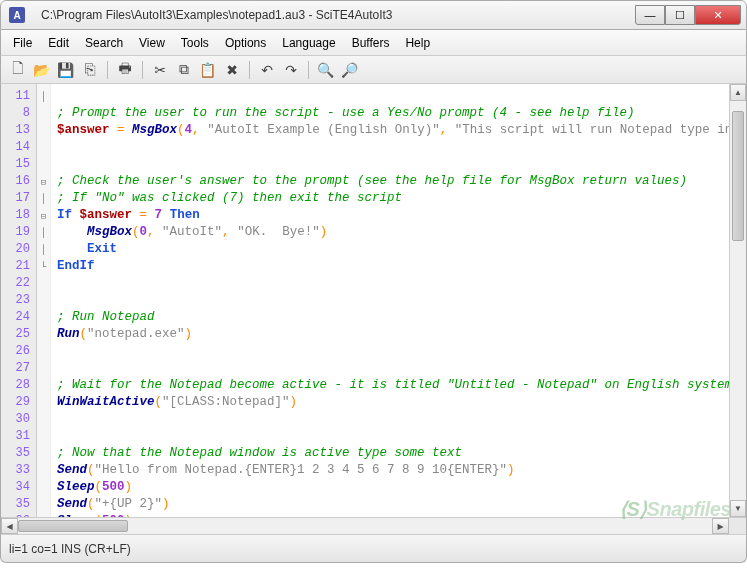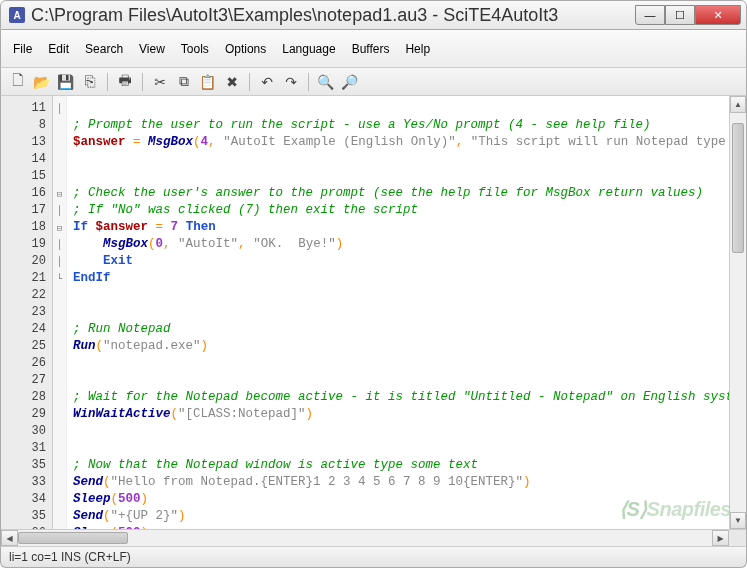--- a/index.html
+++ b/index.html
@@ -1,39 +1,39 @@
 <!DOCTYPE html>
 <html><head>
 <meta charset="utf-8">
 <style>
 * { margin: 0; padding: 0; box-sizing: border-box; }
 body { font-family: "Segoe UI", Tahoma, sans-serif; font-size: 12px; background: #fff; width: 747px; height: 571px; overflow: hidden; position: relative; }
 
 
 .titlebar { height: 30px; background: linear-gradient(to bottom, #f8f8f8, #e8e8e8); border: 1px solid #aaa; border-radius: 6px 6px 0 0; display: flex; align-items: center; padding: 0 0 0 8px; }
 .titlebar-icon { width: 16px; height: 16px; background: #4455aa; border-radius: 2px; margin-right: 6px; display: inline-flex; align-items: center; justify-content: center; color: #fff; font-size: 10px; font-weight: bold; }
-.titlebar-text { flex: 1; font-size: 18px; color: #333; }
+.titlebar-text { flex: 1; font-size: 12px; color: #333; margin-left: 10px; }
 .winbtns { display: flex; height: 20px; margin-right: 5px; }
 .winbtn { width: 30px; height: 20px; border: 1px solid #888; background: linear-gradient(to bottom, #f6f6f6, #dcdcdc); display: flex; align-items: center; justify-content: center; font-size: 11px; cursor: pointer; }
 .winbtn.min { border-radius: 0 0 0 3px; }
 .winbtn.close { background: linear-gradient(to bottom, #e77, #c33); color: #fff; border-radius: 0 0 3px 0; width: 46px; }
 
 
-.menubar { height: 38px; background: linear-gradient(to bottom, #fafafa, #ececec); border-left: 1px solid #aaa; border-right: 1px solid #aaa; border-bottom: 1px solid #ccc; display: flex; align-items: center; padding: 0 4px; }
+.menubar { height: 26px; background: linear-gradient(to bottom, #fafafa, #ececec); border-left: 1px solid #aaa; border-right: 1px solid #aaa; border-bottom: 1px solid #ccc; display: flex; align-items: center; padding: 0 4px; }
 .menuitem { padding: 2px 8px; cursor: pointer; }
 
 
 .toolbar { height: 28px; background: linear-gradient(to bottom, #f6f6f6, #e8e8e8); border-left: 1px solid #aaa; border-right: 1px solid #aaa; border-bottom: 1px solid #ccc; display: flex; align-items: center; padding: 0 6px; gap: 2px; }
 .tbtn { width: 22px; height: 22px; display: inline-flex; align-items: center; justify-content: center; cursor: pointer; font-size: 14px; color: #444; }
 .tsep { width: 1px; height: 18px; background: #bbb; margin: 0 4px; }
 
 
 .editor-wrap { border-left: 1px solid #aaa; border-right: 1px solid #aaa; height: 450px; display: flex; flex-direction: column; }
 .editor-scroll { flex: 1; overflow: hidden; display: flex; position: relative; }
-.gutter { width: 52px; background: #ececec; border-right: 1px solid #ccc; text-align: right; padding: 4px 6px 0 0; font-family: Consolas, "Courier New", monospace; font-size: 12px; color: #404040; line-height: 17px; }
+.gutter { width: 36px; background: #ececec; border-right: 1px solid #ccc; text-align: right; padding: 4px 6px 0 0; font-family: Consolas, "Courier New", monospace; font-size: 12px; color: #8b5cf6; line-height: 17px; }
 .gutter-line { height: 17px; }
 .fold-col { width: 14px; background: #f6f6f6; border-right: 1px solid #eee; padding-top: 4px; }
 .fold-mark { height: 17px; display: flex; align-items: center; justify-content: center; font-size: 9px; color: #777; font-family: Consolas, monospace; }
 .code { flex: 1; font-family: Consolas, "Courier New", monospace; font-size: 12.5px; line-height: 17px; padding: 4px 16px 0 6px; white-space: pre; color: #000; overflow: hidden; }
 .code-line { height: 17px; }
 
 
 .c-comment { color: #009900; font-style: italic; }
 .c-var { color: #aa0000; font-weight: bold; }
 .c-op { color: #ff8800; }
@@ -50,21 +50,21 @@
 .vscroll-thumb { position: absolute; left: 2px; right: 2px; top: 10px; height: 130px; background: linear-gradient(to right, #d8d8d8, #c4c4c4); border: 1px solid #aaa; border-radius: 2px; cursor: pointer; }
 
 
 .hscroll { height: 17px; background: #f0f0f0; border-top: 1px solid #ccc; display: flex; }
 .hscroll-btn { width: 17px; background: linear-gradient(to bottom, #f8f8f8, #e0e0e0); border: 1px solid #bbb; display: flex; align-items: center; justify-content: center; font-size: 8px; color: #555; cursor: pointer; }
 .hscroll-track { flex: 1; position: relative; }
 .hscroll-thumb { position: absolute; top: 2px; bottom: 2px; left: 0; width: 110px; background: linear-gradient(to bottom, #d8d8d8, #c4c4c4); border: 1px solid #aaa; border-radius: 2px; cursor: pointer; }
 .hscroll-corner { width: 17px; background: #e8e8e8; }
 
 
-.statusbar { height: 22px; background: linear-gradient(to bottom, #f6f6f6, #e4e4e4); border: 1px solid #aaa; border-top: 1px solid #ccc; border-radius: 0 0 6px 6px; display: flex; align-items: center; padding: 0 8px; font-size: 12px; color: #333; }
+.statusbar { height: 29px; background: linear-gradient(to bottom, #f6f6f6, #e4e4e4); border: 1px solid #aaa; border-top: 1px solid #ccc; border-radius: 0 0 6px 6px; display: flex; align-items: center; padding: 0 8px; font-size: 12px; color: #333; }
 
 
 .watermark { position: absolute; right: 16px; bottom: 50px; font-size: 20px; font-style: italic; font-weight: bold; color: #aaccaa; opacity: 0.6; font-family: Arial, sans-serif; pointer-events: none; letter-spacing: -0.5px; }
 .watermark .s-icon { color: #88bb88; }
 </style>
 </head>
 <body>
 
 <div class="titlebar">
   <span class="titlebar-icon">A</span>

